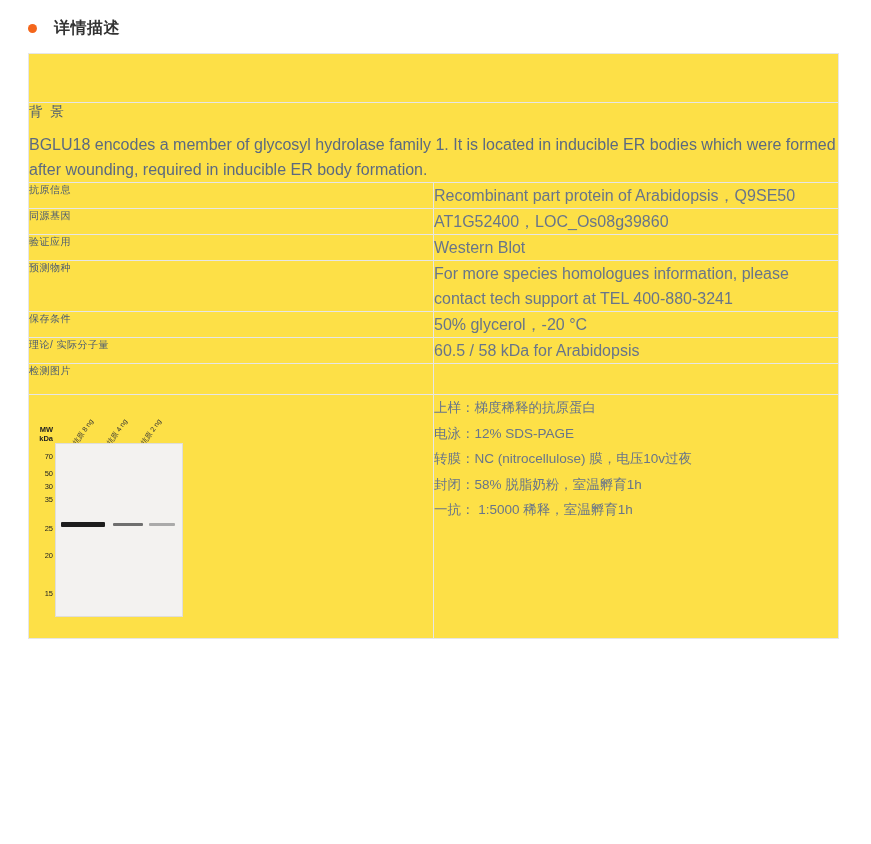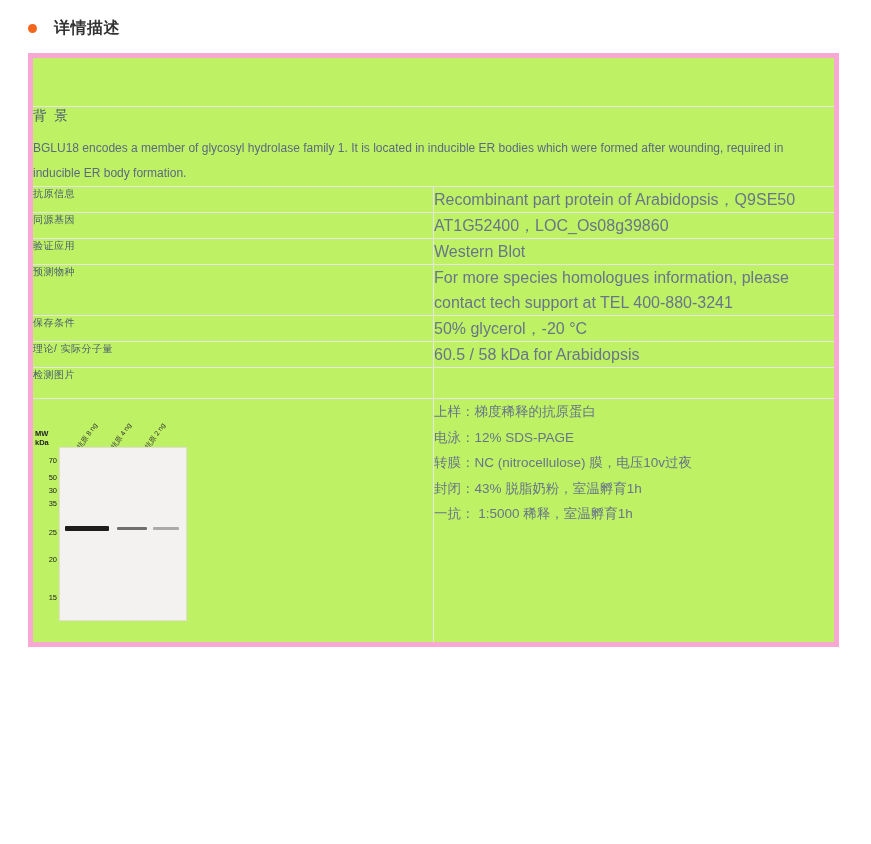--- a/index.html
+++ b/index.html
@@ -37,46 +37,46 @@
   }
   .section-title {
     font-size: 16px;
     font-weight: bold;
     color: #333;
     letter-spacing: 0.5px;
   }
   
   .detail-table {
     margin: 0 32px 0 28px;
-    border: 5px solid #f9a8d4;
+    border: 1px solid #f9a8d4;
     border-collapse: collapse;
     width: 811px;
     table-layout: fixed;
-    background: #bef264;
+    background: #fde047;
   }
   .detail-table td {
     border: 1px solid #e6e6e6;
     vertical-align: top;
     padding: 0;
   }
   .blank-row td {
     height: 48px;
   }
   .bg-cell {
     padding: 17px 22px 22px 18px;
   }
   .bg-label {
     color: #4a5a72;
     font-size: 13.5px;
     letter-spacing: 2px;
     margin-bottom: 11px;
   }
   .bg-text {
     color: #5c6a80;
-    font-size: 12px;
+    font-size: 16px;
     line-height: 25px;
   }
   .label-cell {
     width: 236px;
     color: #4a5a72;
     font-size: 10px;
     padding: 18px 0 18px 18px;
     letter-spacing: 0.5px;
   }
   .value-cell {
@@ -115,21 +115,21 @@
     border: 1px solid #e0ded9;
   }
   .mw-title {
     position: absolute;
     left: 2px;
     top: 30px;
     font-size: 7.5px;
     color: #222;
     font-weight: bold;
     line-height: 9px;
-    text-align: left;
+    text-align: right;
     width: 22px;
   }
   .mw-tick {
     position: absolute;
     font-size: 7.5px;
     color: #222;
     width: 30px;
     text-align: right;
     left: -6px;
   }
@@ -236,20 +236,20 @@
             <div class="wb-membrane"></div>
             <div class="band" style="left:32px; top:127px; width:44px; height:5px; background:#1d1d1d;"></div>
             <div class="band" style="left:84px; top:128px; width:30px; height:3px; background:#6f6f6f;"></div>
             <div class="band" style="left:120px; top:128px; width:26px; height:3px; background:#aaaaaa;"></div>
           </div>
         </td>
         <td class="cap-cell">
           <div class="cap-line">上样：梯度稀释的抗原蛋白</div>
           <div class="cap-line">电泳：12% SDS-PAGE</div>
           <div class="cap-line">转膜：NC (nitrocellulose) 膜，电压10v过夜</div>
-          <div class="cap-line">封闭：43% 脱脂奶粉，室温孵育1h</div>
+          <div class="cap-line">封闭：58% 脱脂奶粉，室温孵育1h</div>
           <div class="cap-line">一抗： 1:5000 稀释，室温孵育1h</div>
         </td>
       </tr>
     </tbody>
   </table>
 
 </div>
 
 </body></html>

